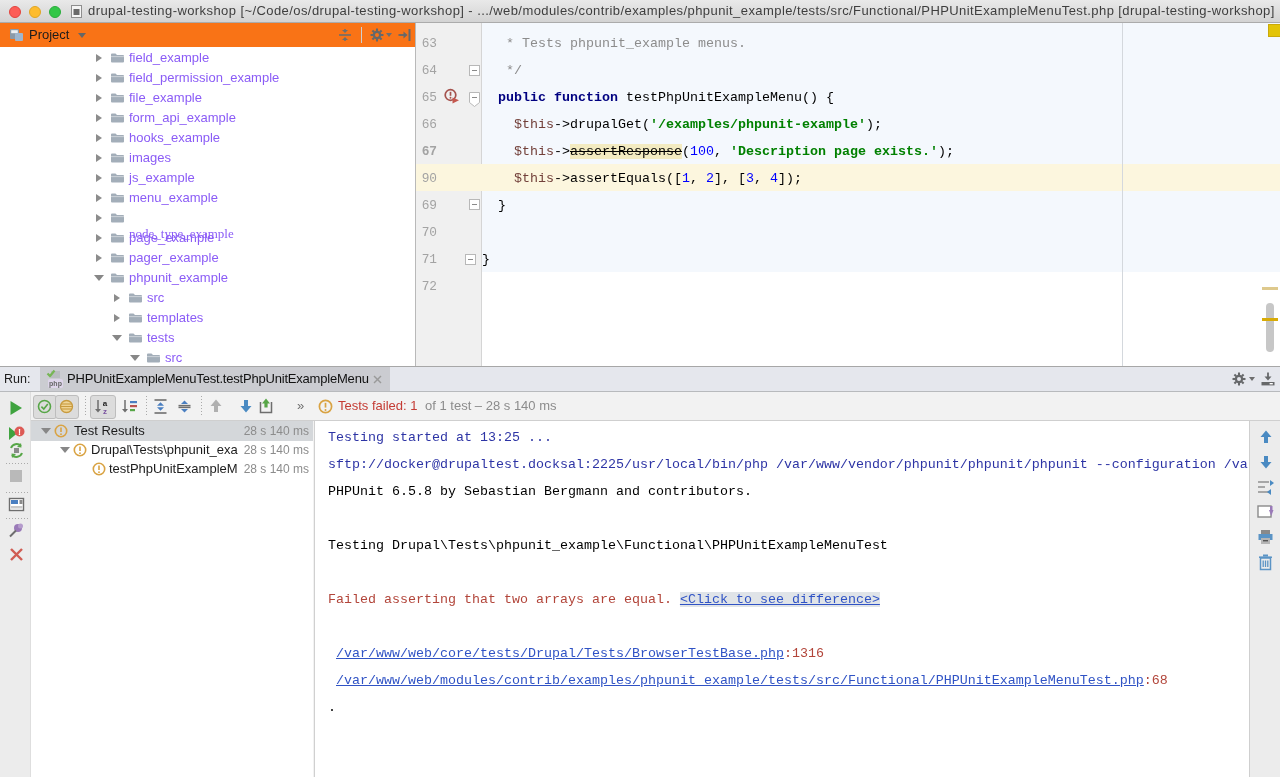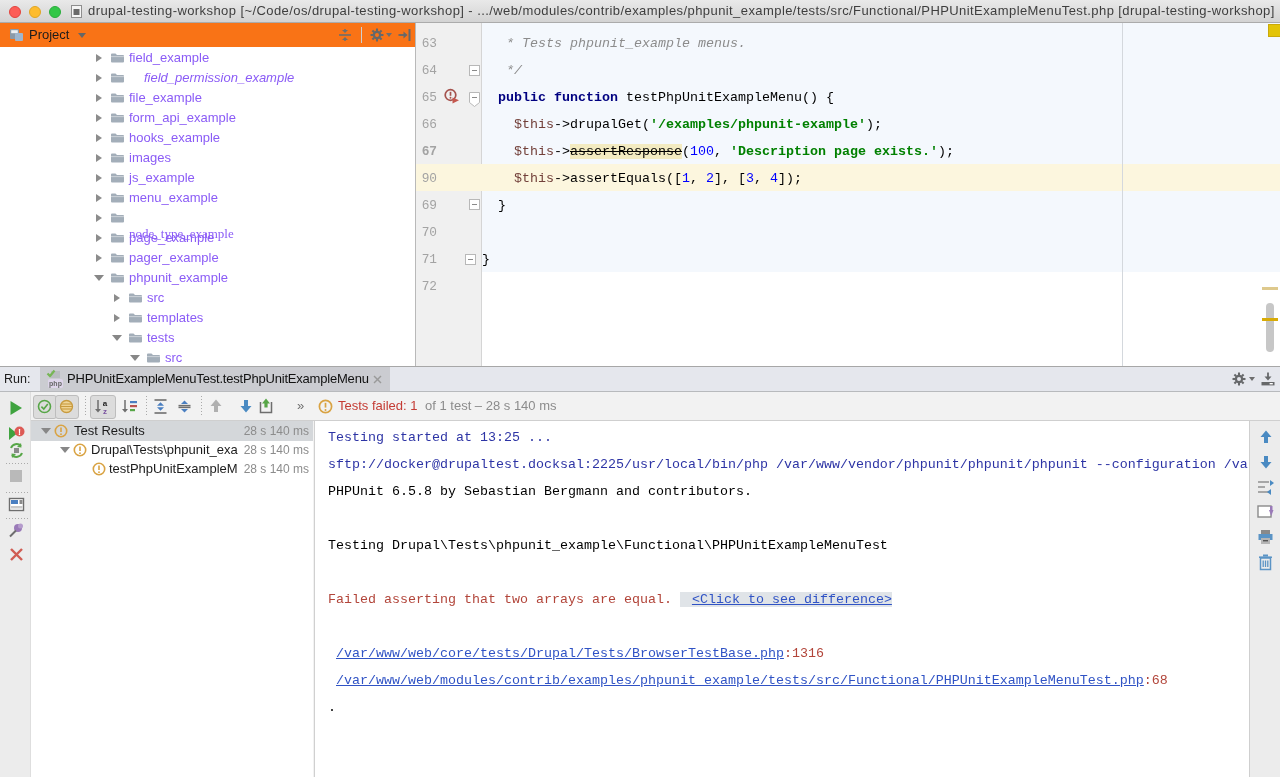--- a/index.html
+++ b/index.html
@@ -7,21 +7,21 @@
        font-family:"Liberation Sans",sans-serif;background:#fff;}
   .abs{position:absolute;}
   .codeline{position:absolute;left:66px;height:27px;line-height:27px;
             font-family:"Liberation Mono",monospace;font-size:13.33px;white-space:pre;color:#000;}
   .num{position:absolute;height:27px;line-height:27px;text-align:right;
        font-family:"Liberation Mono",monospace;font-size:12.8px;color:#a3a3a3;}
   .kw{color:#000080;font-weight:bold;}
   .str{color:#008000;font-weight:bold;}
   .nm{color:#0000ff;}
   .th{color:#72403a;}
-  .cmt{color:#8c8c8c;font-style:italic;text-align:right;}
+  .cmt{color:#8c8c8c;text-align:right;}
   .treerow{position:absolute;height:20px;line-height:20px;font-size:13px;color:#8b5cf6;}
   .conline{position:absolute;left:13px;height:27px;line-height:27px;
            font-family:"Liberation Mono",monospace;font-size:13.33px;white-space:pre;color:#000;}
   .navy{color:#2d34a5;}
   .red{color:#b2453a;}
   .lnk{color:#3053c5;text-decoration:underline;}
   .dur{position:absolute;right:4px;font-size:12px;color:#8c8c8c;line-height:20px;}
 </style>
 </head>
 <body>
@@ -86,21 +86,21 @@
 <rect x="1" y="5.2" width="13" height="0.9" fill="#ffffff" opacity="0.5"></rect>
 </svg>
       <span class="abs" style="left:129px;top:0;">field_example</span>
     </div>
 <div class="treerow" style="left:0;top:45px;width:415px;">
       <span class="abs" style="left:96px;top:5.5px;width:0;height:0;border-top:4.5px solid transparent;border-bottom:4.5px solid transparent;border-left:6.5px solid #8c8c8c;"></span>
       <svg class="abs" style="left:110px;top:3px;" width="15" height="13" viewBox="0 0 15 13">
 <path d="M1 3.5 Q1 2.5 2 2.5 L5.5 2.5 L7 4 L13 4 Q14 4 14 5 L14 10.5 Q14 11.5 13 11.5 L2 11.5 Q1 11.5 1 10.5 Z" fill="#a3aeb9"></path>
 <rect x="1" y="5.2" width="13" height="0.9" fill="#ffffff" opacity="0.5"></rect>
 </svg>
-      <span class="abs" style="left:144px;top:0;font-style:italic;">field_permission_example</span>
+      <span class="abs" style="left:129px;top:0;">field_permission_example</span>
     </div>
 <div class="treerow" style="left:0;top:65px;width:415px;">
       <span class="abs" style="left:96px;top:5.5px;width:0;height:0;border-top:4.5px solid transparent;border-bottom:4.5px solid transparent;border-left:6.5px solid #8c8c8c;"></span>
       <svg class="abs" style="left:110px;top:3px;" width="15" height="13" viewBox="0 0 15 13">
 <path d="M1 3.5 Q1 2.5 2 2.5 L5.5 2.5 L7 4 L13 4 Q14 4 14 5 L14 10.5 Q14 11.5 13 11.5 L2 11.5 Q1 11.5 1 10.5 Z" fill="#a3aeb9"></path>
 <rect x="1" y="5.2" width="13" height="0.9" fill="#ffffff" opacity="0.5"></rect>
 </svg>
       <span class="abs" style="left:129px;top:0;">file_example</span>
     </div>
 <div class="treerow" style="left:0;top:85px;width:415px;">
@@ -438,21 +438,21 @@
       </svg>
 <div class="abs" style="left:78px;top:38px;width:138px;height:20px;line-height:20px;font-size:13px;color:#1c1c1c;white-space:nowrap;overflow:hidden;">testPhpUnitExampleM</div>
 <span class="dur" style="top:38px;">28 s 140 ms</span>
     </div>
 
   <div class="abs" id="console" style="left:314px;top:55px;width:934px;height:356px;background:#fff;border-left:1px solid #d0d0d0;overflow:hidden;">
       <div class="conline" style="top:2.5px;"><span class="navy">Testing started at 13:25 ...</span></div>
 <div class="conline" style="top:29.5px;"><span class="navy">sftp://docker@drupaltest.docksal:2225/usr/local/bin/php /var/www/vendor/phpunit/phpunit/phpunit --configuration /var/www/</span></div>
 <div class="conline" style="top:56.5px;">PHPUnit 6.5.8 by Sebastian Bergmann and contributors.</div>
 <div class="conline" style="top:110.5px;">Testing Drupal\Tests\phpunit_example\Functional\PHPUnitExampleMenuTest</div>
-<div class="conline" style="top:164.5px;"><span class="red">Failed asserting that two arrays are equal. </span><span class="lnk" style="background:#e0e4e8;padding-left:12px;">&lt;Click to see difference&gt;</span></div>
+<div class="conline" style="top:164.5px;"><span class="red">Failed asserting that two arrays are equal. </span><span class="lnk" style="background:#e0e4e8;">&lt;Click to see difference&gt;</span></div>
 <div class="conline" style="top:218.5px;"> <span class="lnk">/var/www/web/core/tests/Drupal/Tests/BrowserTestBase.php</span><span class="red">:1316</span></div>
 <div class="conline" style="top:245.5px;"> <span class="lnk">/var/www/web/modules/contrib/examples/phpunit_example/tests/src/Functional/PHPUnitExampleMenuTest.php</span><span class="red">:68</span></div>
 <div class="conline" style="top:272.5px;">.</div>
     </div>
 
   <div class="abs" id="rightstrip" style="left:1249px;top:55px;width:31px;height:356px;background:#ececec;border-left:1px solid #cfcfcf;">
       <svg class="abs" style="left:8px;top:8px;" width="16" height="16" viewBox="0 0 16 16">
 <path d="M8 1.5 L13.5 8 L10 8 L10 14 L6 14 L6 8 L2.5 8 Z" fill="#4a8ac2"></path>
       </svg>
 <svg class="abs" style="left:8px;top:33px;" width="16" height="16" viewBox="0 0 16 16">

